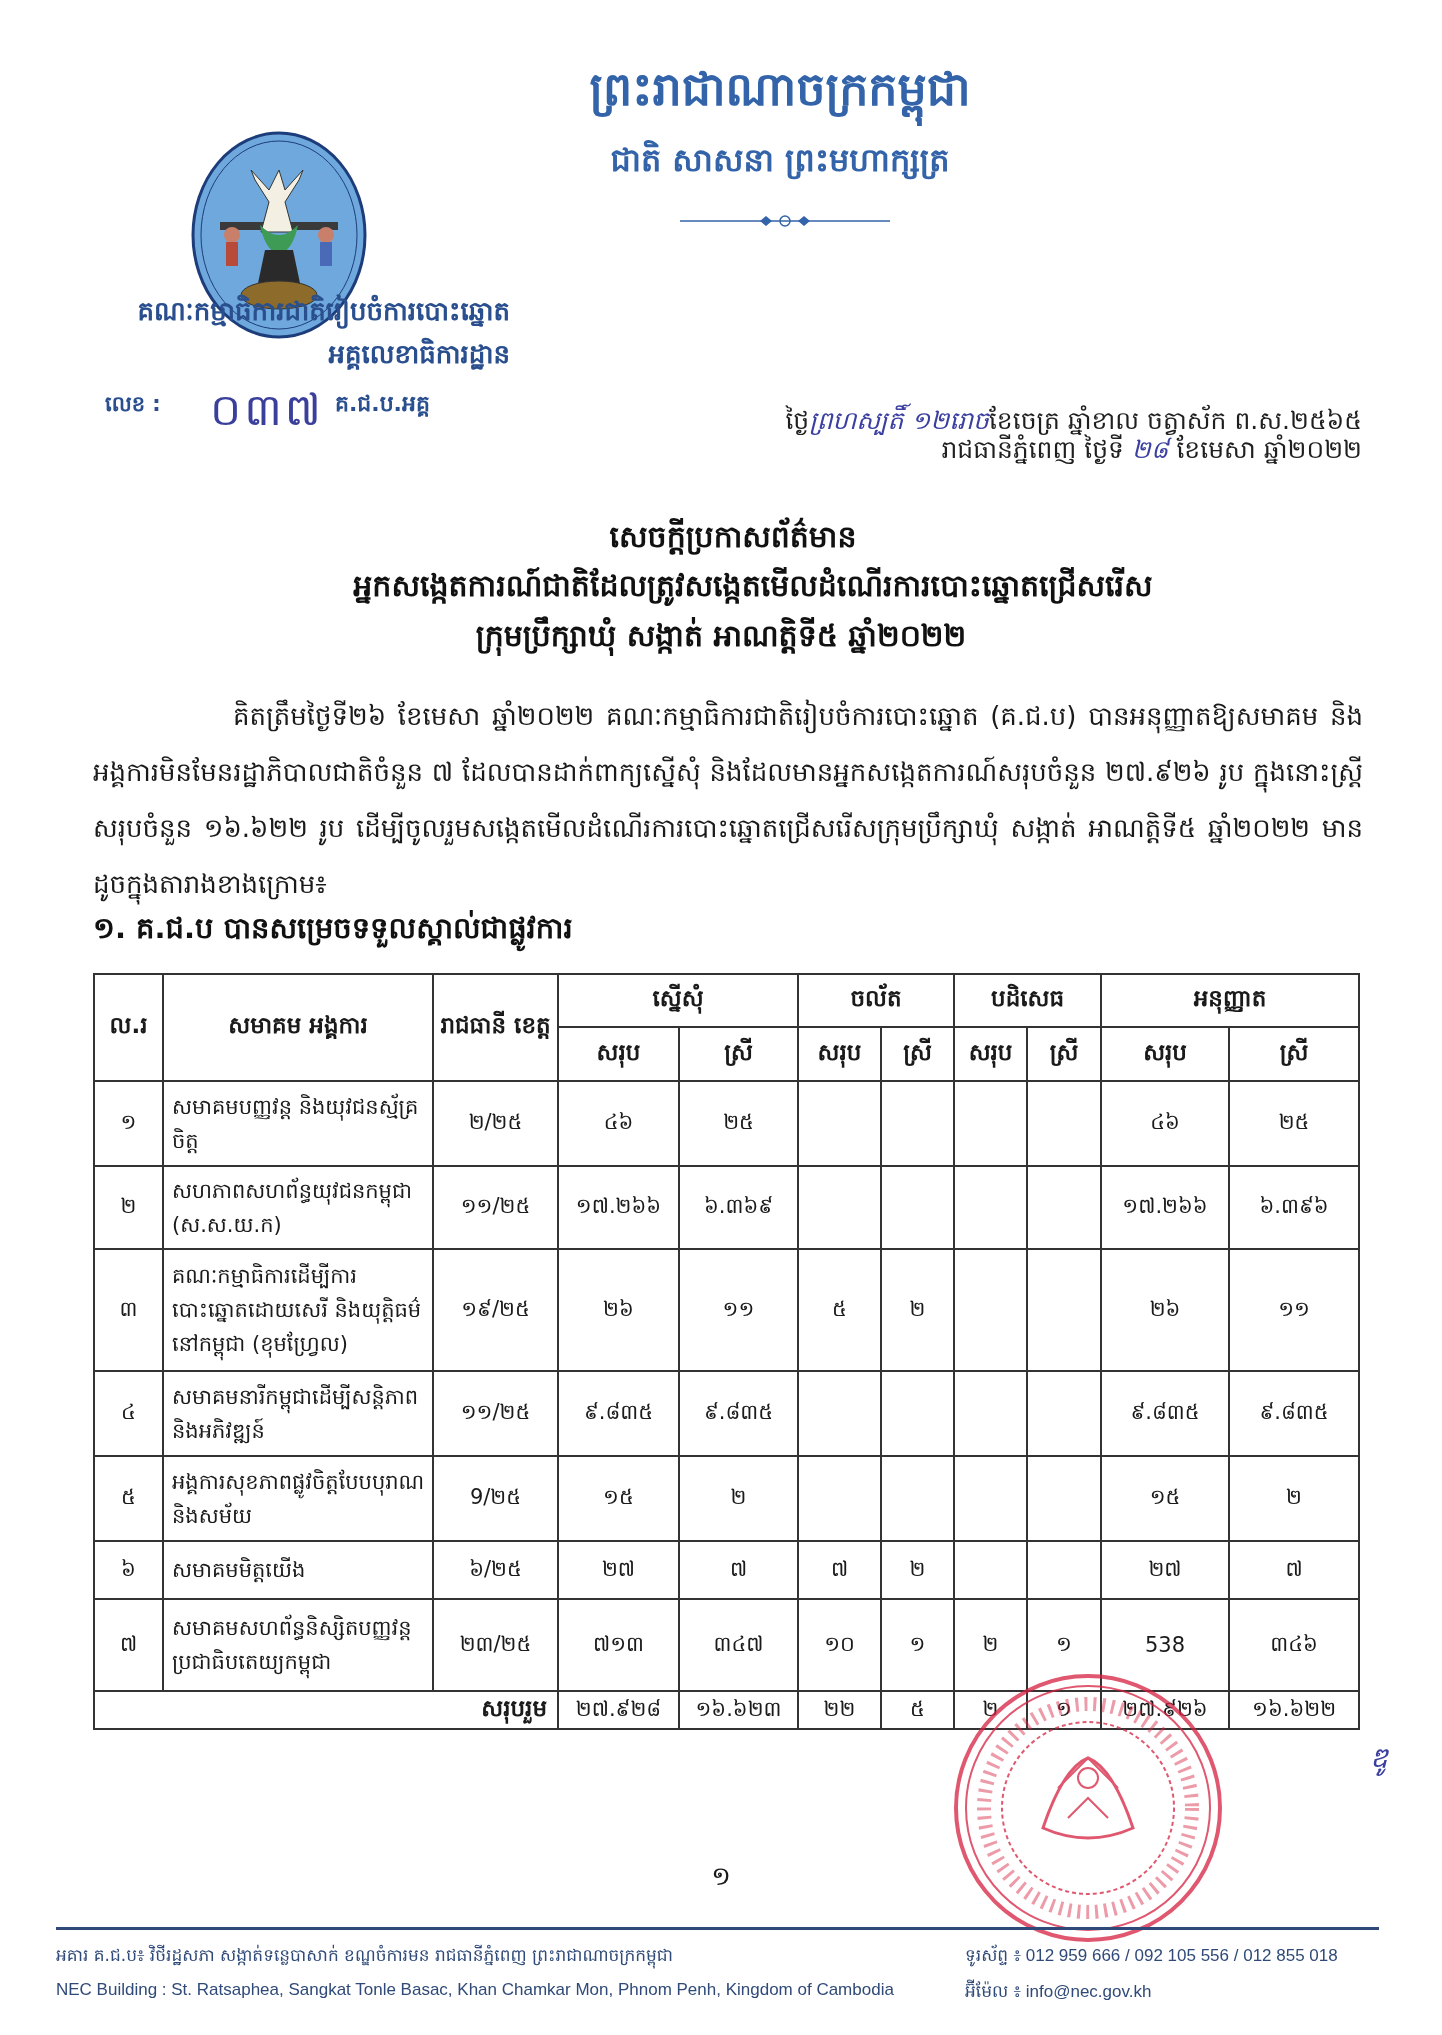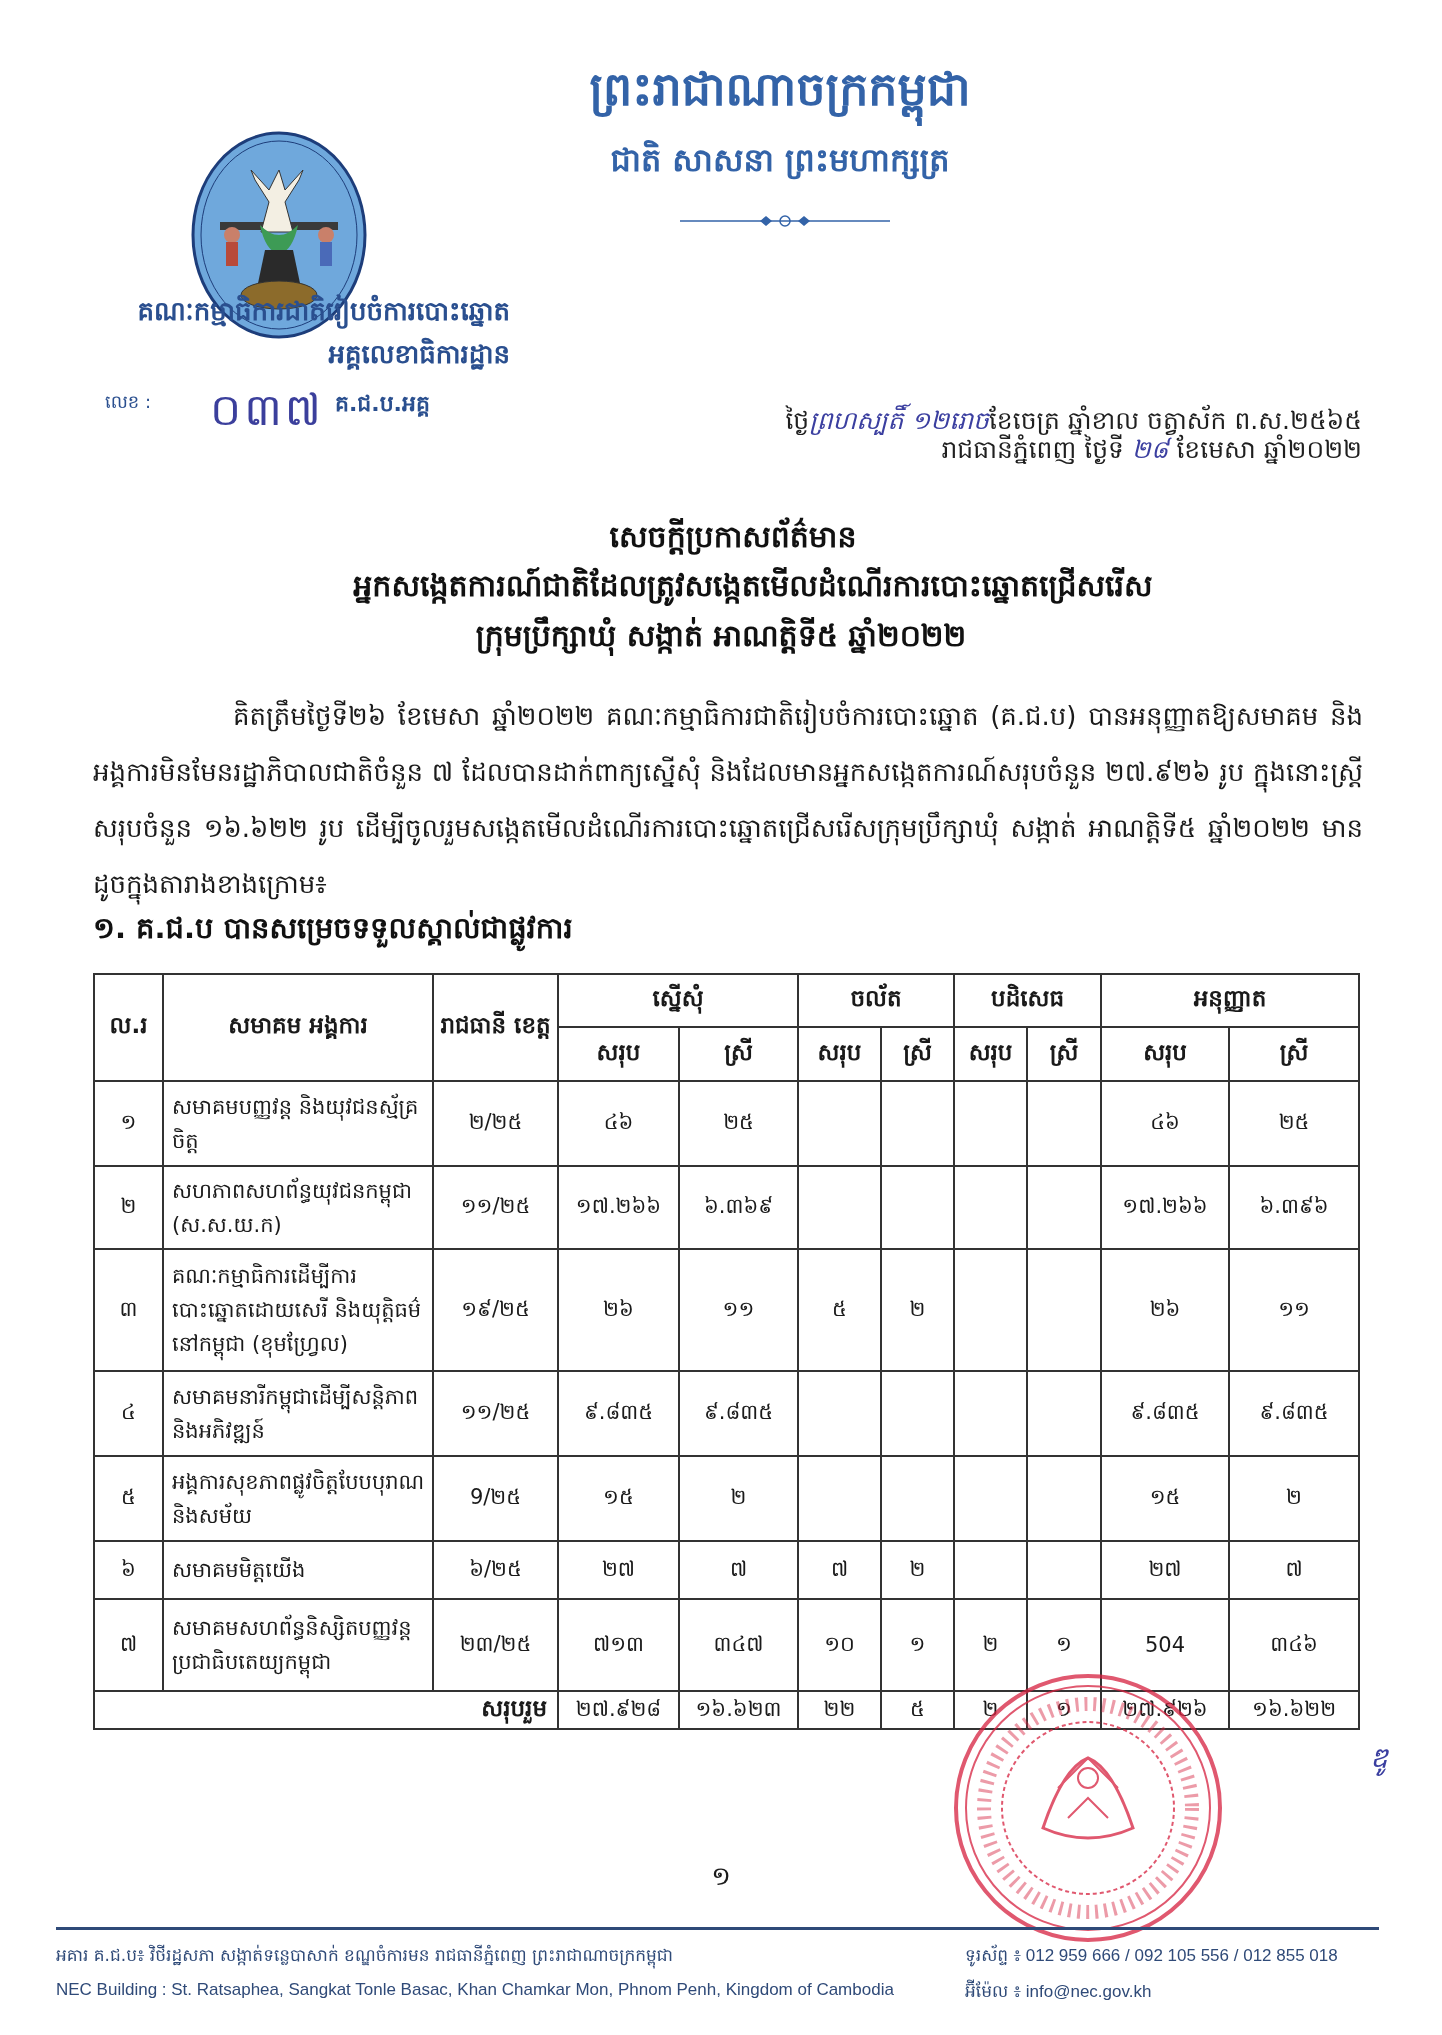--- a/index.html
+++ b/index.html
@@ -9,21 +9,21 @@
   }
   .abs { position: absolute; }
 
   
   #logo { left: 190px; top: 130px; width: 178px; height: 220px; }
 
   
   .agency { color: #2a4f8f; font-weight: bold; text-align: right; }
   #agency-name { left: 50px; top: 295px; width: 460px; font-size: 26px; }
   #agency-dept { left: 50px; top: 338px; width: 460px; font-size: 26px; }
-  #ref-label { left: 105px; top: 390px; font-size: 18px; color: #2a4f8f; font-weight: normal; }
+  #ref-label { left: 105px; top: 390px; font-size: 21px; color: #2a4f8f; font-weight: bold; }
   #ref-number { left: 210px; top: 382px; font-size: 44px; color: #3b3f9c; font-family: "DejaVu Serif", serif; letter-spacing: 3px; }
   #ref-suffix { left: 335px; top: 390px; font-size: 22px; color: #2a4f8f; font-weight: bold; }
 
   
   .motto { color: #3363a8; font-weight: bold; text-align: center; }
   #kingdom { left: 540px; top: 60px; width: 480px; font-size: 46px; }
   #motto { left: 540px; top: 140px; width: 480px; font-size: 32px; }
   #ornament { left: 680px; top: 212px; width: 210px; height: 18px; }
 
   
@@ -242,21 +242,21 @@
     <tr style="height:92px">
       <td>៧</td>
       <td class="org">សមាគមសហព័ន្ធនិស្សិតបញ្ញវន្តប្រជាធិបតេយ្យកម្ពុជា</td>
       <td>២៣/២៥</td>
       <td>៧១៣</td>
       <td>៣៤៧</td>
       <td>១០</td>
       <td>១</td>
       <td>២</td>
       <td>១</td>
-      <td>504</td>
+      <td>538</td>
       <td>៣៤៦</td>
     </tr>
     <tr class="total-row" style="height:38px">
       <td colspan="3" class="total-label">សរុបរួម</td>
       <td>២៧.៩២៨</td>
       <td>១៦.៦២៣</td>
       <td>២២</td>
       <td>៥</td>
       <td>២</td>
       <td>១</td>

